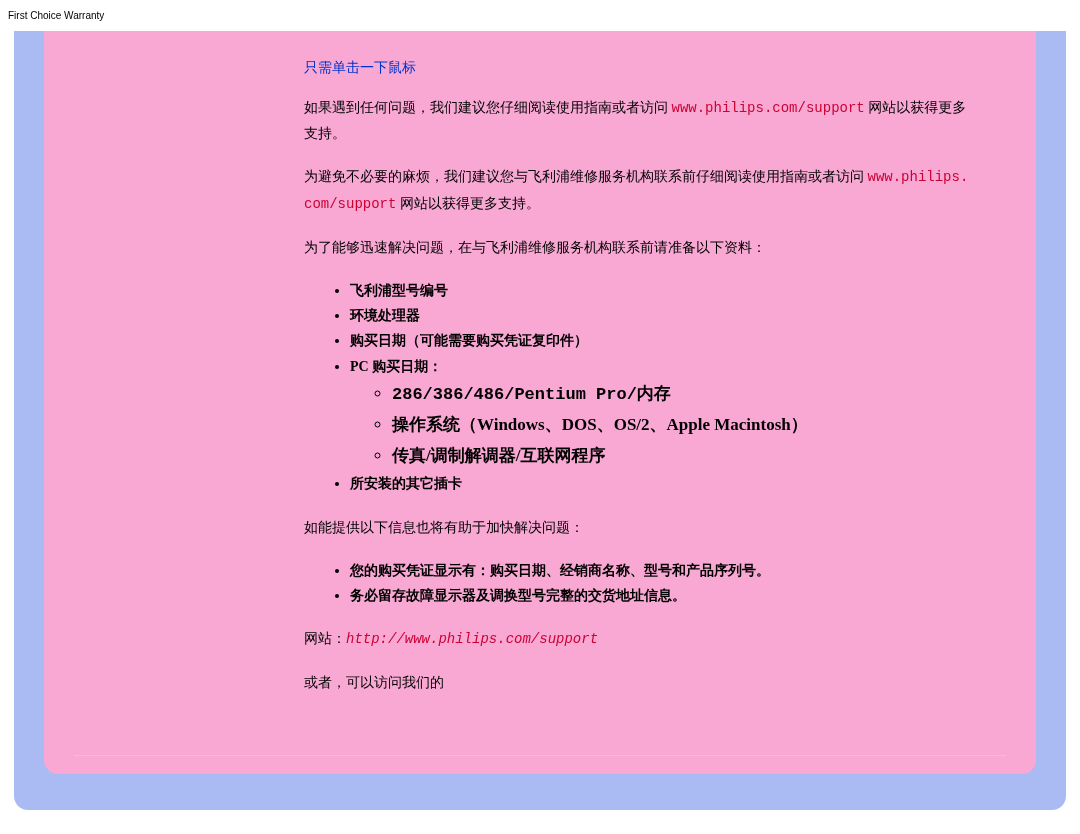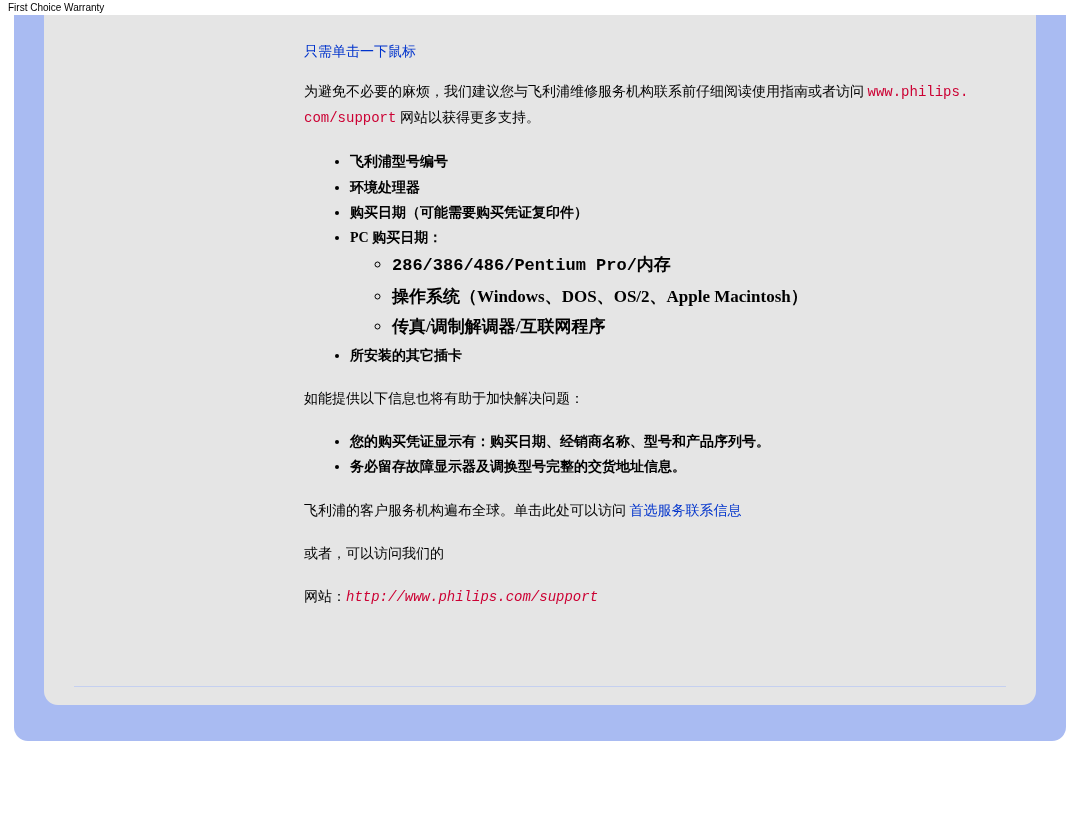--- a/index.html
+++ b/index.html
@@ -1,19 +1,19 @@
 <!DOCTYPE html>
 <html><head>
 <meta charset="utf-8">
 <style>
 * { margin: 0; padding: 0; box-sizing: border-box; }
 body { width: 1080px; height: 834px; background: #fff; font-family: Arial, sans-serif; overflow: hidden; }
-.header-path { font-size: 10px; padding: 2px 8px; color: #000; }
+.header-path { font-size: 10px; padding: 10px 8px; color: #000; }
 .page-outer { background: #a9bbf2; margin: 0 14px; padding: 0 30px 36px 30px; border-radius: 0 0 14px 14px; position: relative; }
-.page-inner { background: #e5e5e5; border-radius: 0 0 14px 14px; padding: 28px 60px 60px 260px; min-height: 690px; position: relative; }
+.page-inner { background: #f9a8d4; border-radius: 0 0 14px 14px; padding: 28px 60px 60px 260px; min-height: 690px; position: relative; }
 .page-inner::after { content: ""; position: absolute; left: 30px; right: 30px; bottom: 18px; height: 1px; background: #c5d0f0; }
 .blue-heading { color: #0033cc; font-size: 14px; font-family: SimSun, serif; margin-bottom: 18px; }
 .body-text { font-size: 14px; color: #000; line-height: 1.8; font-family: SimSun, serif; margin-bottom: 18px; word-break: break-all; }
 .red-link { color: #cc0033; font-family: "Courier New", monospace; }
 .red-link2 { color: #cc0033; font-family: "Courier New", monospace; font-style: italic; }
 .blue-link { color: #0033cc; font-family: SimSun, serif; }
 ul.level1 { list-style: disc; padding-left: 46px; margin-bottom: 18px; font-weight: bold; }
 ul.level1 > li { font-size: 14px; font-family: SimSun, serif; line-height: 1.8; color: #000; }
 ul.level2 { list-style: circle; padding-left: 42px; }
 ul.level2 > li { font-size: 17px; font-family: SimSun, serif; line-height: 1.8; }
@@ -22,26 +22,30 @@
 </head>
 <body>
 
 <div class="header-path">First Choice Warranty</div>
 
 <div class="page-outer">
   <div class="page-inner">
 
     <div class="blue-heading">只需单击一下鼠标</div>
 
+    <div class="body-text">
+      <span>如果遇到任何问题，我们建议您仔细阅读使用指南或者访问 </span><span class="red-link">www.philips.com/support</span><span> 网站以获得更多支持。</span>
+    </div>
 
 
     <div class="body-text">
       <span>为避免不必要的麻烦，我们建议您与飞利浦维修服务机构联系前仔细阅读使用指南或者访问 </span><span class="red-link">www.philips.com/support</span><span> 网站以获得更多支持。</span>
     </div>
 
+    <div class="body-text">为了能够迅速解决问题，在与飞利浦维修服务机构联系前请准备以下资料：</div>
 
     <ul class="level1">
       <li>飞利浦型号编号</li>
       <li>环境处理器</li>
       <li>购买日期（可能需要购买凭证复印件）</li>
       <li>
         <span>PC 购买日期：</span>
         <ul class="level2">
           <li><span class="mono">286/386/486/Pentium Pro/内存</span></li>
           <li>操作系统（Windows、DOS、OS/2、Apple Macintosh）</li>
@@ -51,24 +55,21 @@
       <li>所安装的其它插卡</li>
     </ul>
 
     <div class="body-text">如能提供以下信息也将有助于加快解决问题：</div>
 
     <ul class="level1">
       <li>您的购买凭证显示有：购买日期、经销商名称、型号和产品序列号。</li>
       <li>务必留存故障显示器及调换型号完整的交货地址信息。</li>
     </ul>
 
-    <div class="body-text">
-      <span>飞利浦的客户服务机构遍布全球。单击此处可以访问 </span><span class="blue-link">首选服务联系信息</span>
-    </div>
-
-    <div class="body-text">或者，可以访问我们的</div>
 
     <div class="body-text">
       <span>网站：</span><span class="red-link2">http://www.philips.com/support</span>
     </div>
 
+    <div class="body-text">或者，可以访问我们的</div>
+
   </div>
 </div>
 
 </body></html>

